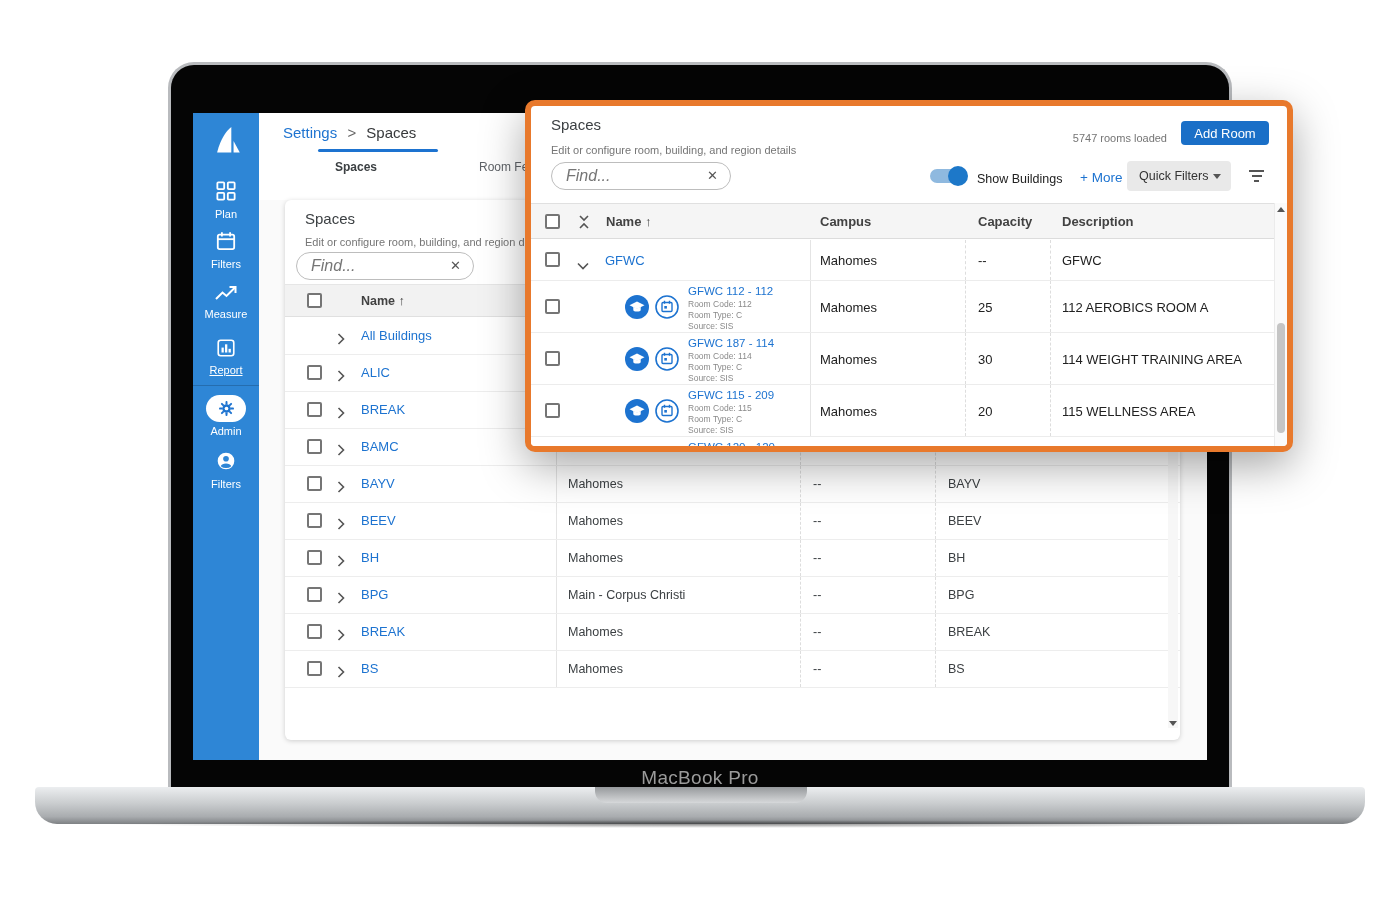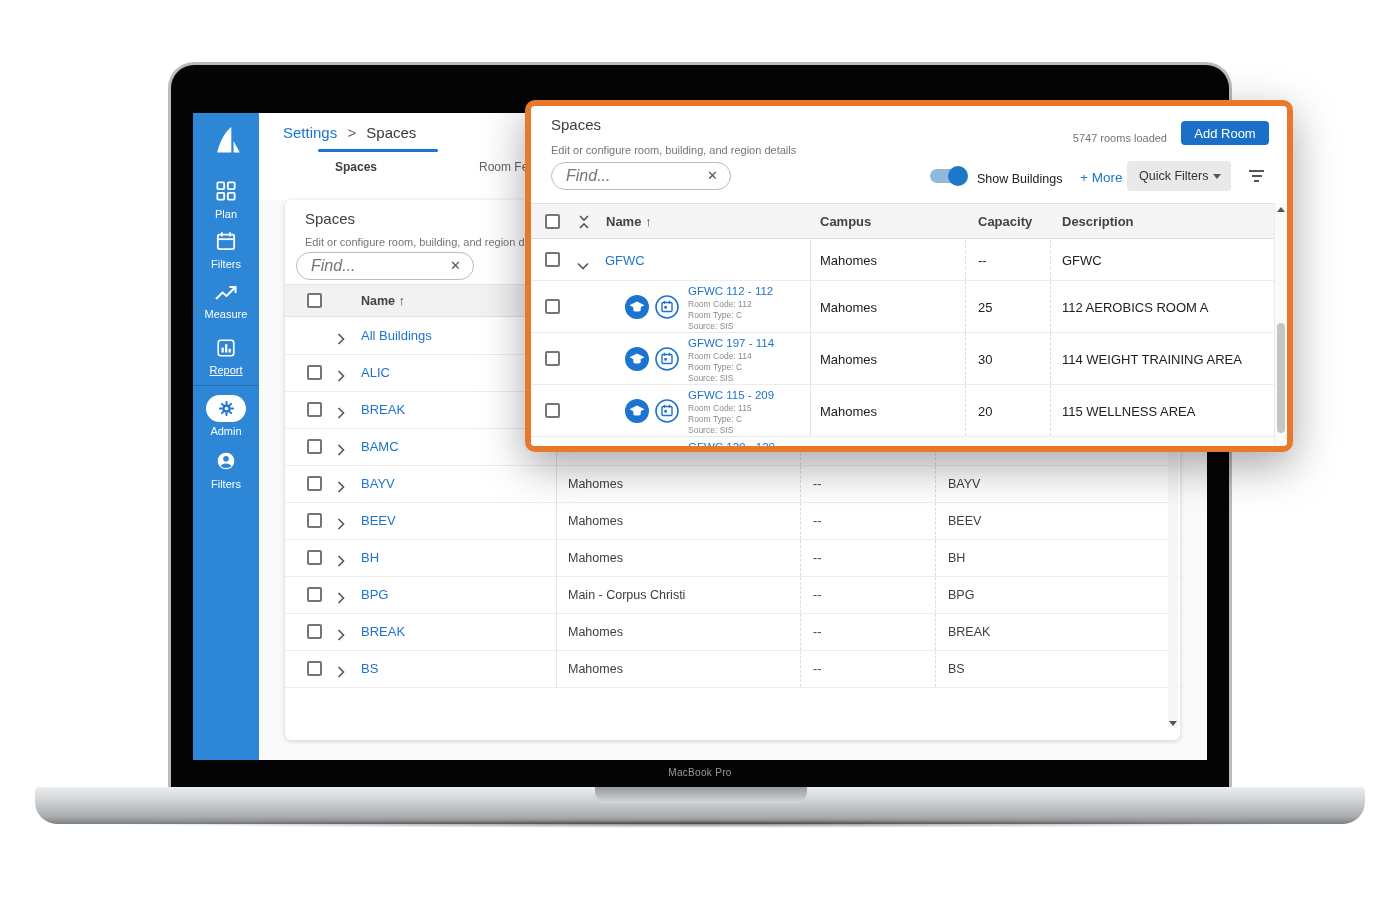--- a/index.html
+++ b/index.html
@@ -2,21 +2,21 @@
 <html><head>
 <meta charset="utf-8">
 <style>
   * { margin:0; padding:0; box-sizing:border-box; }
   html,body { width:1400px; height:900px; background:#ffffff; font-family:"Liberation Sans", sans-serif; overflow:hidden; }
 
   
   .laptop-screen { position:absolute; left:168px; top:62px; width:1064px; height:725px;
     background:#050505; border:3px solid #b9bbbe; border-bottom:none; border-radius:26px 26px 0 0; }
   .screen-label { position:absolute; left:0; top:767px; width:1400px; text-align:center;
-    color:#9b9b9b; font-size:10px; letter-spacing:.3px; }
+    color:#9b9b9b; font-size:19px; letter-spacing:.3px; }
   .laptop-base { position:absolute; left:35px; top:787px; width:1330px; height:37px;
     background:linear-gradient(#eceef0, #c9ccce 45%, #a9acaf 80%, #7e8184);
     border-radius:4px 4px 22px 22px; }
   .laptop-base::after { content:""; position:absolute; left:60px; right:60px; bottom:-4px; height:8px;
     background:radial-gradient(ellipse at center, rgba(0,0,0,.45), rgba(0,0,0,0) 70%); border-radius:50%; }
   .base-notch { position:absolute; left:560px; top:0; width:212px; height:16px;
     background:linear-gradient(#96999c, #c4c6c8 70%, #d6d8da); border-radius:0 0 12px 12px; }
 
   
   .screen-inner { position:absolute; left:193px; top:113px; width:1014px; height:647px; background:#ffffff; overflow:hidden; }
@@ -440,21 +440,21 @@
             <polygon points="12,6.5 19.5,10.2 12,13.9 4.5,10.2" fill="#fff"></polygon>
             <path d="M8.3 11.8 v3.1 c0 .9 1.7 1.6 3.7 1.6 s3.7-.7 3.7-1.6 v-3.1 l-3.7 1.8 z" fill="#fff"></path>
           </svg></span>
         <span class="ric2"><svg width="24" height="24" viewBox="0 0 24 24">
             <circle cx="12" cy="12" r="11" fill="#fff" stroke="#1d73d0" stroke-width="1.6"></circle>
             <rect x="7" y="7.5" width="10" height="9" rx="1" fill="none" stroke="#1d73d0" stroke-width="1.4"></rect>
             <line x1="9.5" y1="5.8" x2="9.5" y2="8.8" stroke="#1d73d0" stroke-width="1.4"></line>
             <line x1="14.5" y1="5.8" x2="14.5" y2="8.8" stroke="#1d73d0" stroke-width="1.4"></line>
             <rect x="9.3" y="11" width="2.6" height="2.6" fill="#1d73d0"></rect>
           </svg></span>
-        <a class="rname">GFWC 197 - 114</a>
+        <a class="rname">GFWC 187 - 114</a>
         <div class="rdetails">
           <div>Room Code: 114</div>
           <div>Room Type: C</div>
           <div>Source: SIS</div>
         </div>
         <span class="v1"></span>
         <span class="v2"></span>
         <span class="v3"></span>
         <span class="c-campus cc">Mahomes</span>
         <span class="c-cap cc">30</span>

